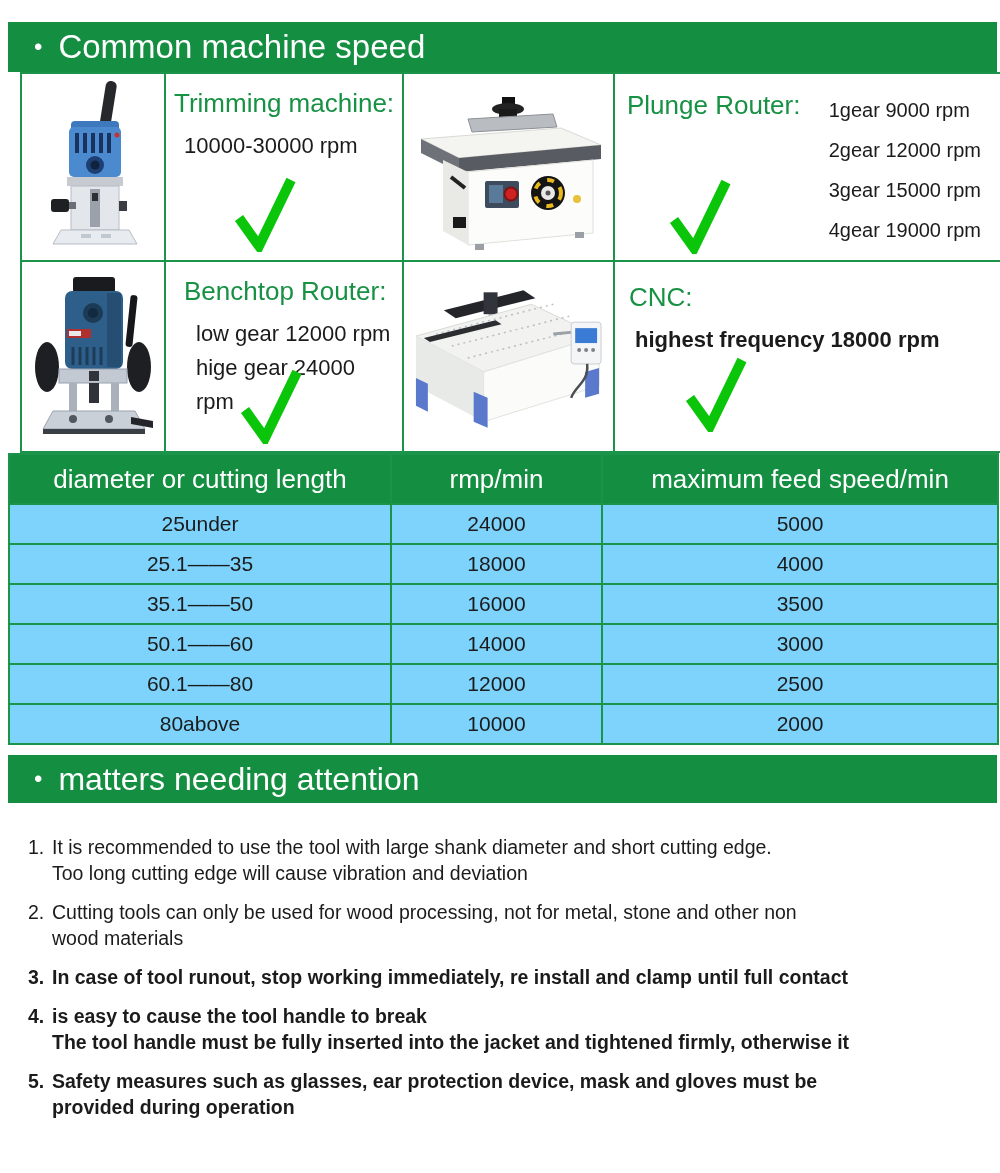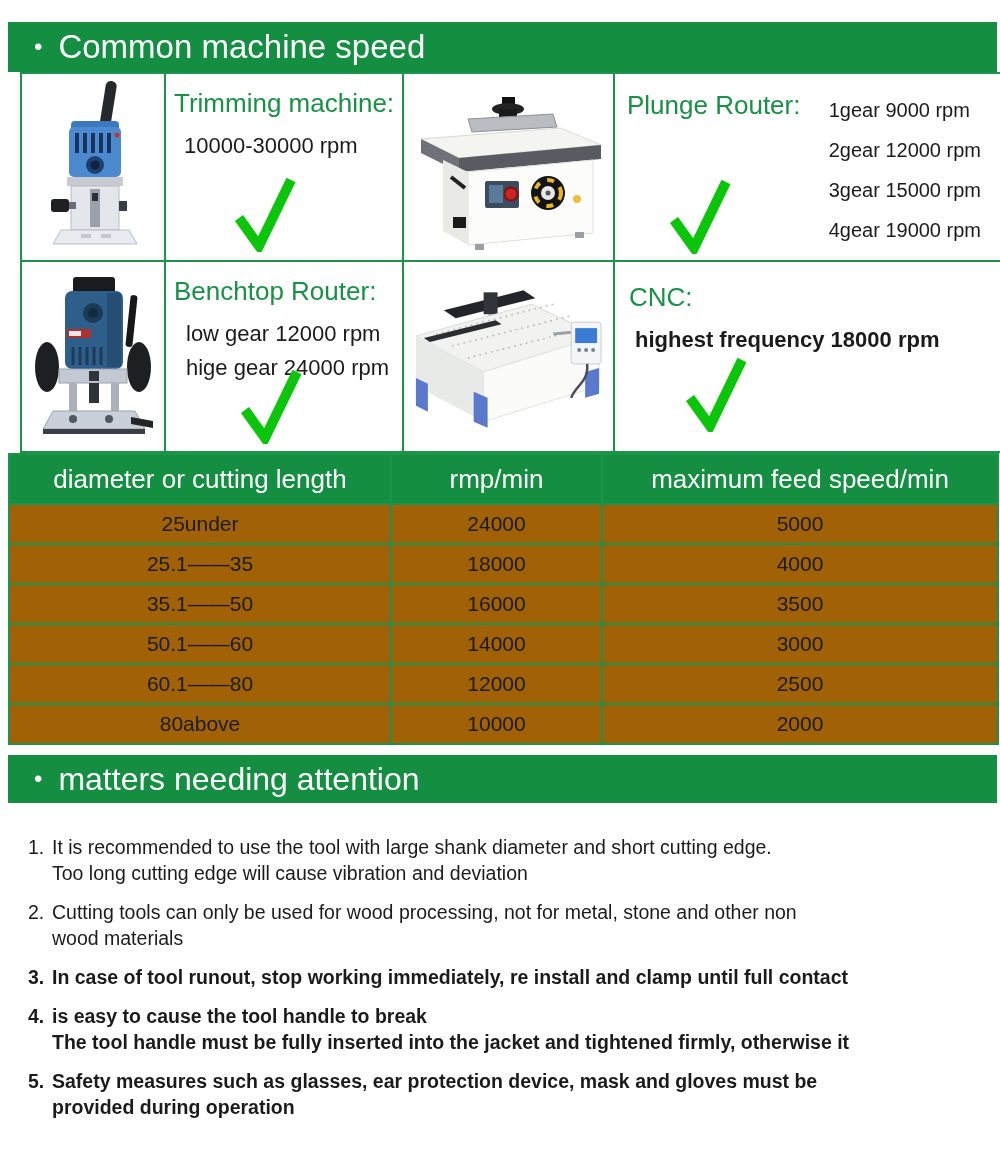--- a/index.html
+++ b/index.html
@@ -34,30 +34,30 @@
   .check{color:var(--check_green,#0AC50A);position:absolute;}
 
   .cell-trim{padding:14px 6px 0 8px;}
   .cell-trim .mspec{margin:14px 0 0 10px;}
   .cell-trim .check{left:66px;top:100px;}
 
   .cell-plunge{padding:16px 10px 0 12px;display:flex;}
   .cell-plunge .gears{margin-left:auto;text-align:left;font-size:20px;line-height:40px;padding-right:16px;white-space:nowrap;}
   .cell-plunge .check{left:52px;top:102px;}
 
-  .cell-bench{padding:14px 6px 0 8px;}
+  .cell-bench{padding:14px 6px 0 18px;}
   .cell-bench .mspec{margin:10px 0 0 12px;line-height:34px;}
   .cell-bench .check{left:72px;top:104px;}
 
   .cell-cnc{padding:20px 8px 0 14px;}
   .cell-cnc .mspec{margin:14px 0 0 6px;font-weight:bold;}
   .cell-cnc .check{left:68px;top:92px;}
 
   
-  table.speed{position:absolute;left:8px;top:453px;width:989px;border-collapse:collapse;table-layout:fixed;background:#a16207;}
+  table.speed{position:absolute;left:8px;top:453px;width:989px;border-collapse:collapse;table-layout:fixed;background:#7dd3fc;}
   table.speed th{background:var(--banner_green,#148F41);color:#fff;font-weight:400;font-size:26px;height:50px;border:2px solid var(--border_green,#1B9348);}
   table.speed td{font-size:21px;height:40px;text-align:center;border:2px solid var(--border_green,#1B9348);color:var(--text_black,#1B1B1B);}
 
   
   .notes{position:absolute;left:28px;top:834px;width:952px;}
   .note{display:flex;margin-bottom:13px;font-size:19.5px;line-height:26px;}
   .note .num{flex:none;width:24px;}
   .note.bold{font-weight:700;}
 
   svg{display:block;}

